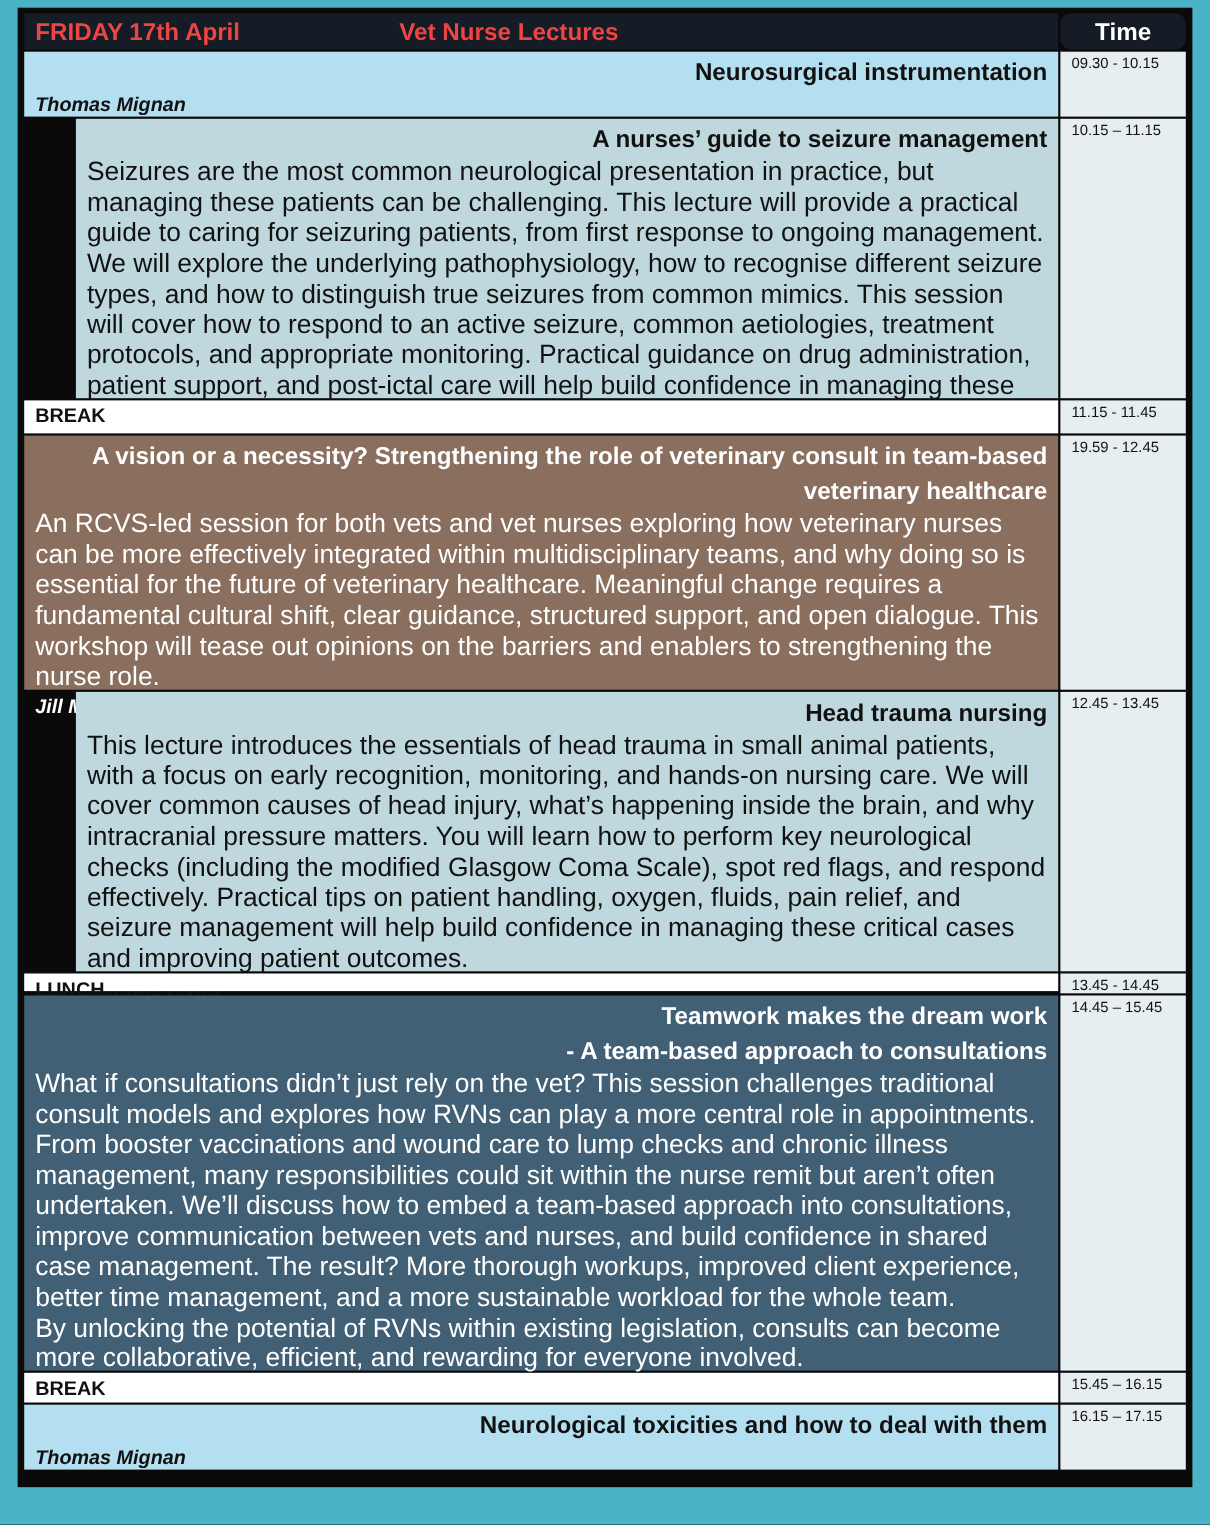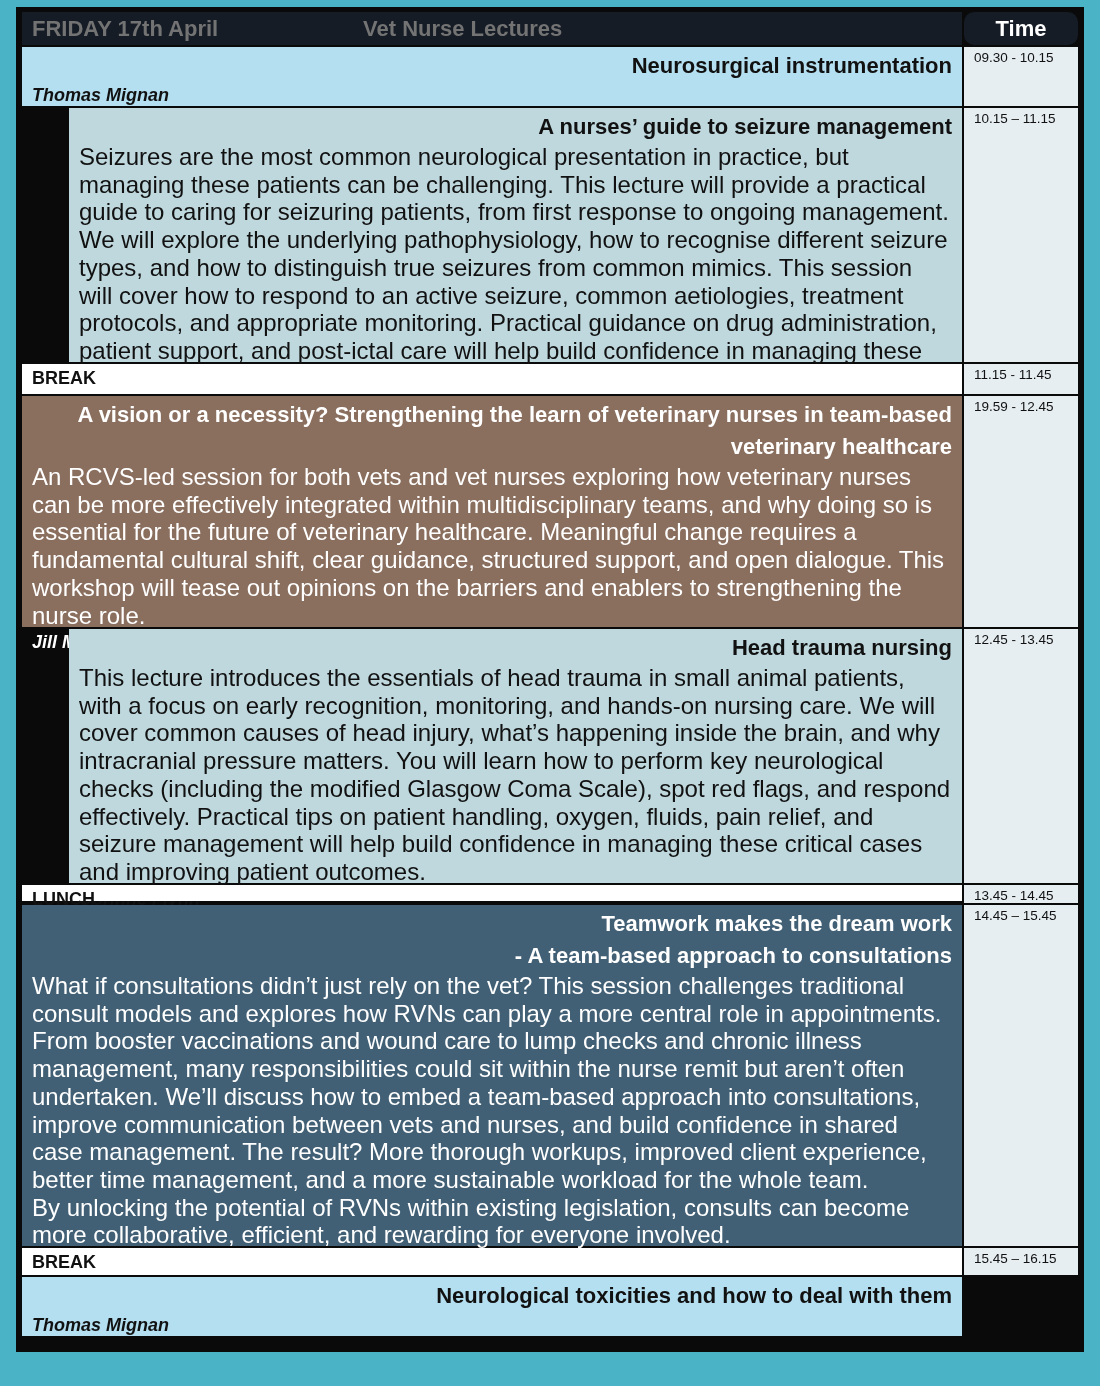--- a/index.html
+++ b/index.html
@@ -10,21 +10,21 @@
   .frame {
     position:absolute; left:16px; top:7px; width:1068px; height:1345px;
     background:#0a0a0a; box-sizing:border-box;
   }
   .tbl {
     position:absolute; left:22px; top:12px; width:1056px;
     display:grid; grid-template-columns: 940px 114px; column-gap:2px; row-gap:2px;
     background:#0a0a0a;
   }
   .cell { box-sizing:border-box; padding:3px 10px 2px 10px; }
-  .hdr { background:#151c26; color:#737373; font-weight:bold; font-size:22px; height:33px; line-height:33px; padding:0 10px; position:relative; }
+  .hdr { background:#151c26; color:#ef4444; font-weight:bold; font-size:22px; height:33px; line-height:33px; padding:0 10px; position:relative; }
   .hdr .center { position:absolute; left:341px; top:0; }
   .hdr-time { background:#151c26; color:#fff; font-weight:bold; font-size:22px; height:33px; line-height:33px; text-align:center;border-radius:10px; }
   .time { background:#e6eef2; color:#111; font-size:13.5px; padding:3px 0 0 10px; }
   .title { font-weight:bold; font-size:22px; line-height:32px;text-align:right; }
   .desc { font-size:24px; line-height:27.7px; }
   .spk { font-weight:bold; font-style:italic; font-size:18px; line-height:27px; }
   .light { background:#b4dff0; color:#111; }
   .grey { background:#bfd8de; color:#111;margin-left:47px; }
   .brown { background:#8a6e5e; color:#fff; }
   .slate { background:#426075; color:#fff; }
@@ -54,21 +54,21 @@
     <div class="title">A nurses’ guide to seizure management</div>
     <div class="desc">Seizures are the most common neurological presentation in practice, but managing these patients can be challenging. This lecture will provide a practical guide to caring for seizuring patients, from first response to ongoing management. We will explore the underlying pathophysiology, how to recognise different seizure types, and how to distinguish true seizures from common mimics. This session will cover how to respond to an active seizure, common aetiologies, treatment protocols, and appropriate monitoring. Practical guidance on drug administration, patient support, and post-ictal care will help build confidence in managing these cases and supporting owners.</div>
     <div class="spk">Corinne Flynn</div>
   </div>
   <div class="time">10.15 – 11.15</div>
 
   <div class="white brk" style="height:30px;">BREAK</div>
   <div class="time">11.15 - 11.45</div>
 
   <div class="cell brown" style="height:231px;">
-    <div class="title">A vision or a necessity? Strengthening the learn of veterinary nurses in team-based veterinary healthcare</div>
+    <div class="title">A vision or a necessity? Strengthening the role of veterinary consult in team-based veterinary healthcare</div>
     <div class="desc">An RCVS-led session for both vets and vet nurses  exploring how veterinary nurses can be more effectively integrated within multidisciplinary teams, and why doing so is essential for the future of veterinary healthcare. Meaningful change requires a fundamental cultural shift, clear guidance, structured support, and open dialogue.  This workshop will tease out opinions on the barriers and enablers to strengthening the nurse role.</div>
     <div class="spk">Jill MacDonald &amp; Julie Dugdale</div>
   </div>
   <div class="time">19.59 - 12.45</div>
 
   <div class="cell grey" style="height:254px;">
     <div class="title">Head trauma nursing</div>
     <div class="desc">This lecture introduces the essentials of head trauma in small animal patients, with a focus on early recognition, monitoring, and hands-on nursing care. We will cover common causes of head injury, what’s happening inside the brain, and why intracranial pressure matters. You will learn how to perform key neurological checks (including the modified Glasgow Coma Scale), spot red flags, and respond effectively. Practical tips on patient handling, oxygen, fluids, pain relief, and seizure management will help build confidence in managing these critical cases and improving patient outcomes.</div>
     <div class="spk">Corinne Flynn</div>
   </div>
@@ -86,13 +86,14 @@
   </div>
   <div class="time">14.45 – 15.45</div>
 
   <div class="white brk" style="height:27px;">BREAK</div>
   <div class="time">15.45 – 16.15</div>
 
   <div class="cell light" style="height:59px;">
     <div class="title">Neurological toxicities and how to deal with them</div>
     <div class="spk">Thomas Mignan</div>
   </div>
+  <div class="time">16.15 – 17.15</div>
 </div>
 
 </body></html>

